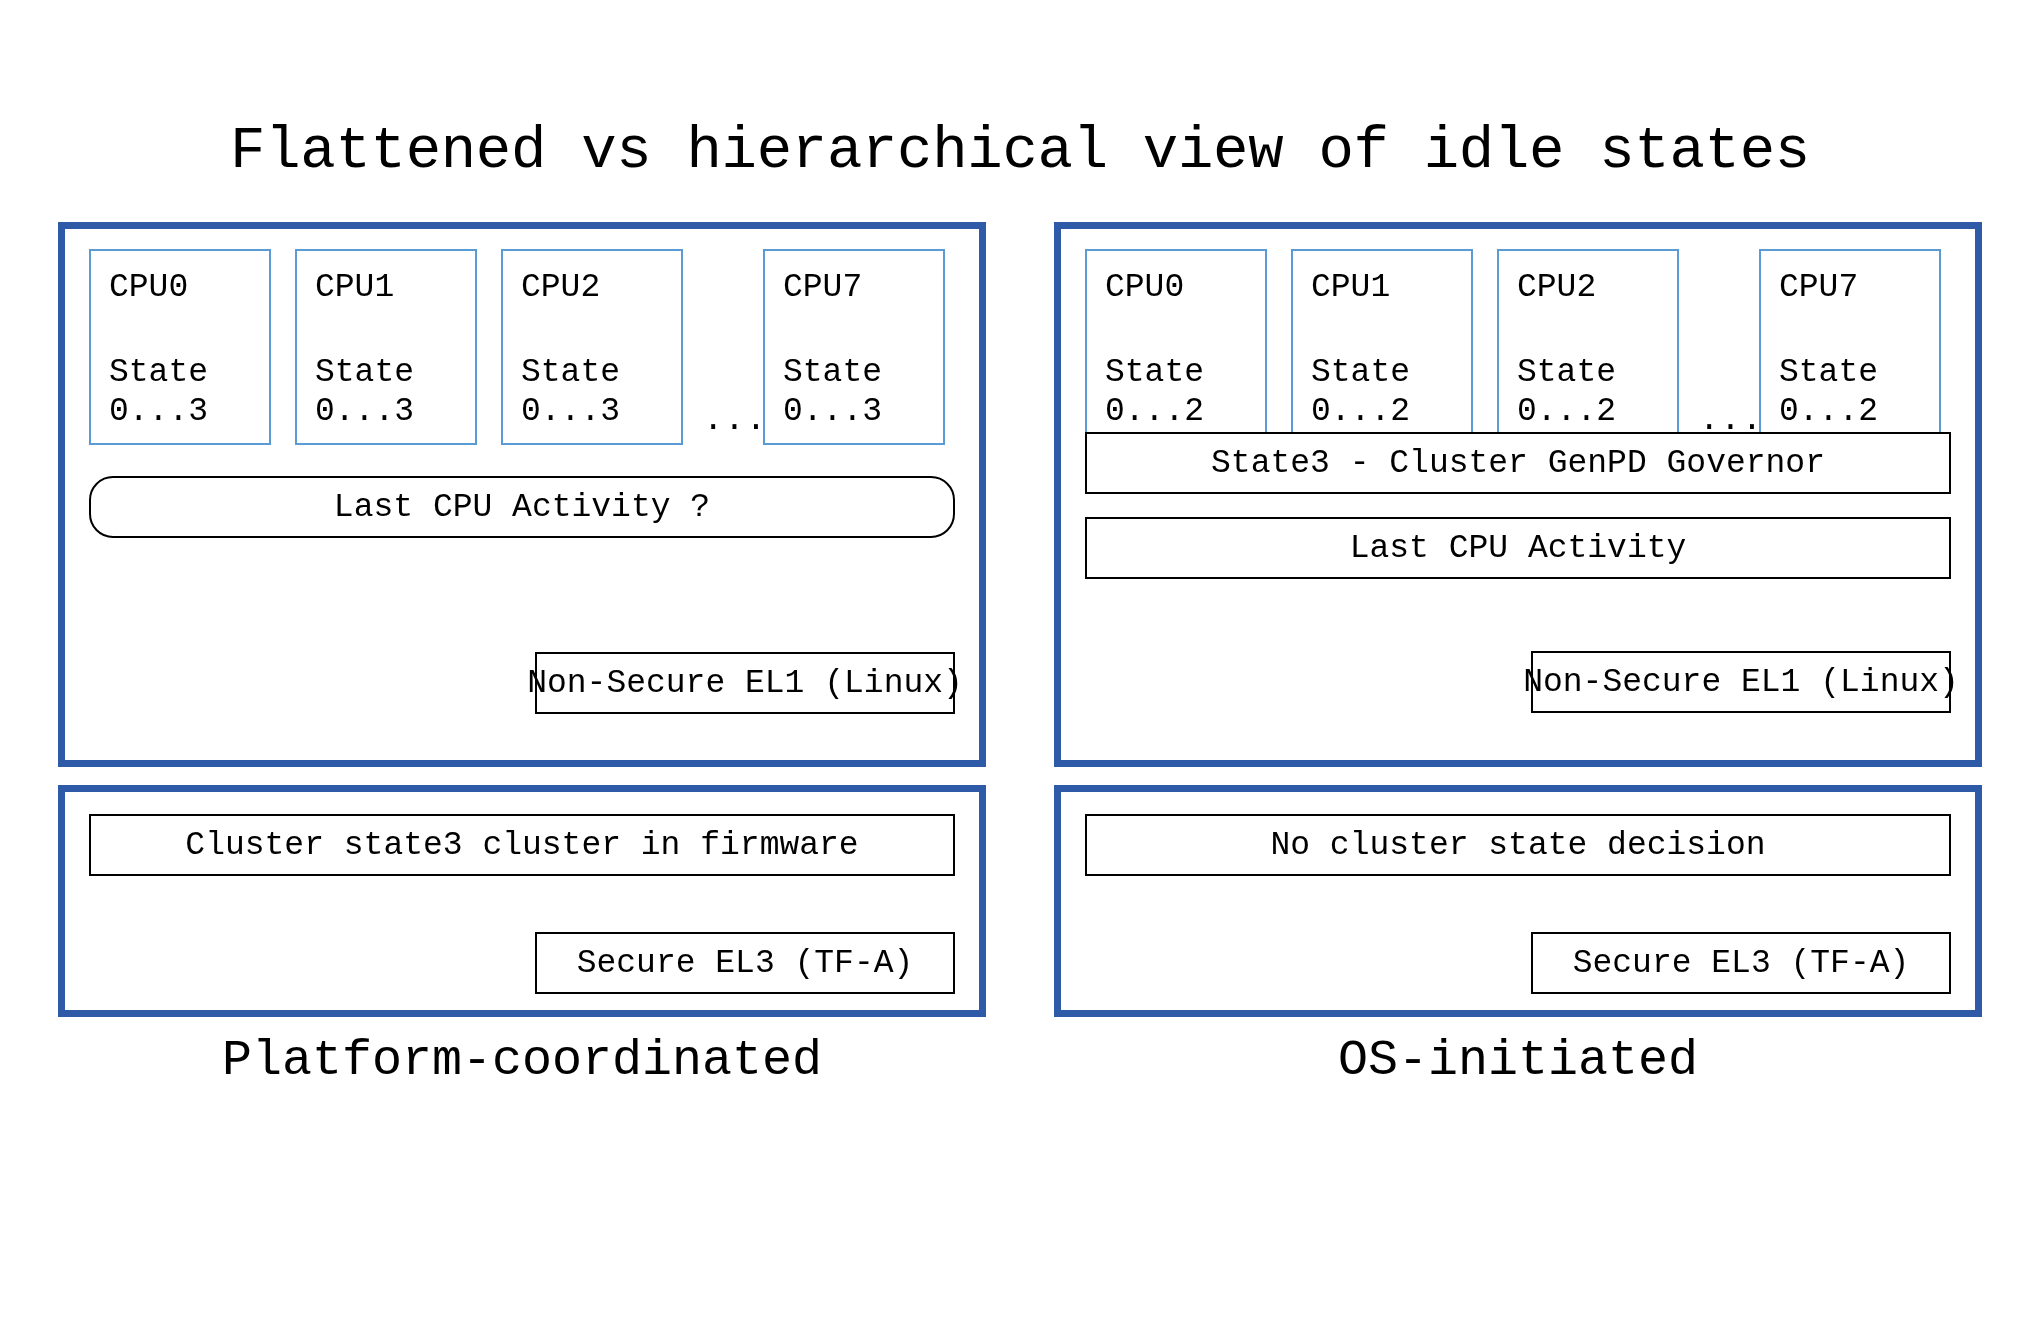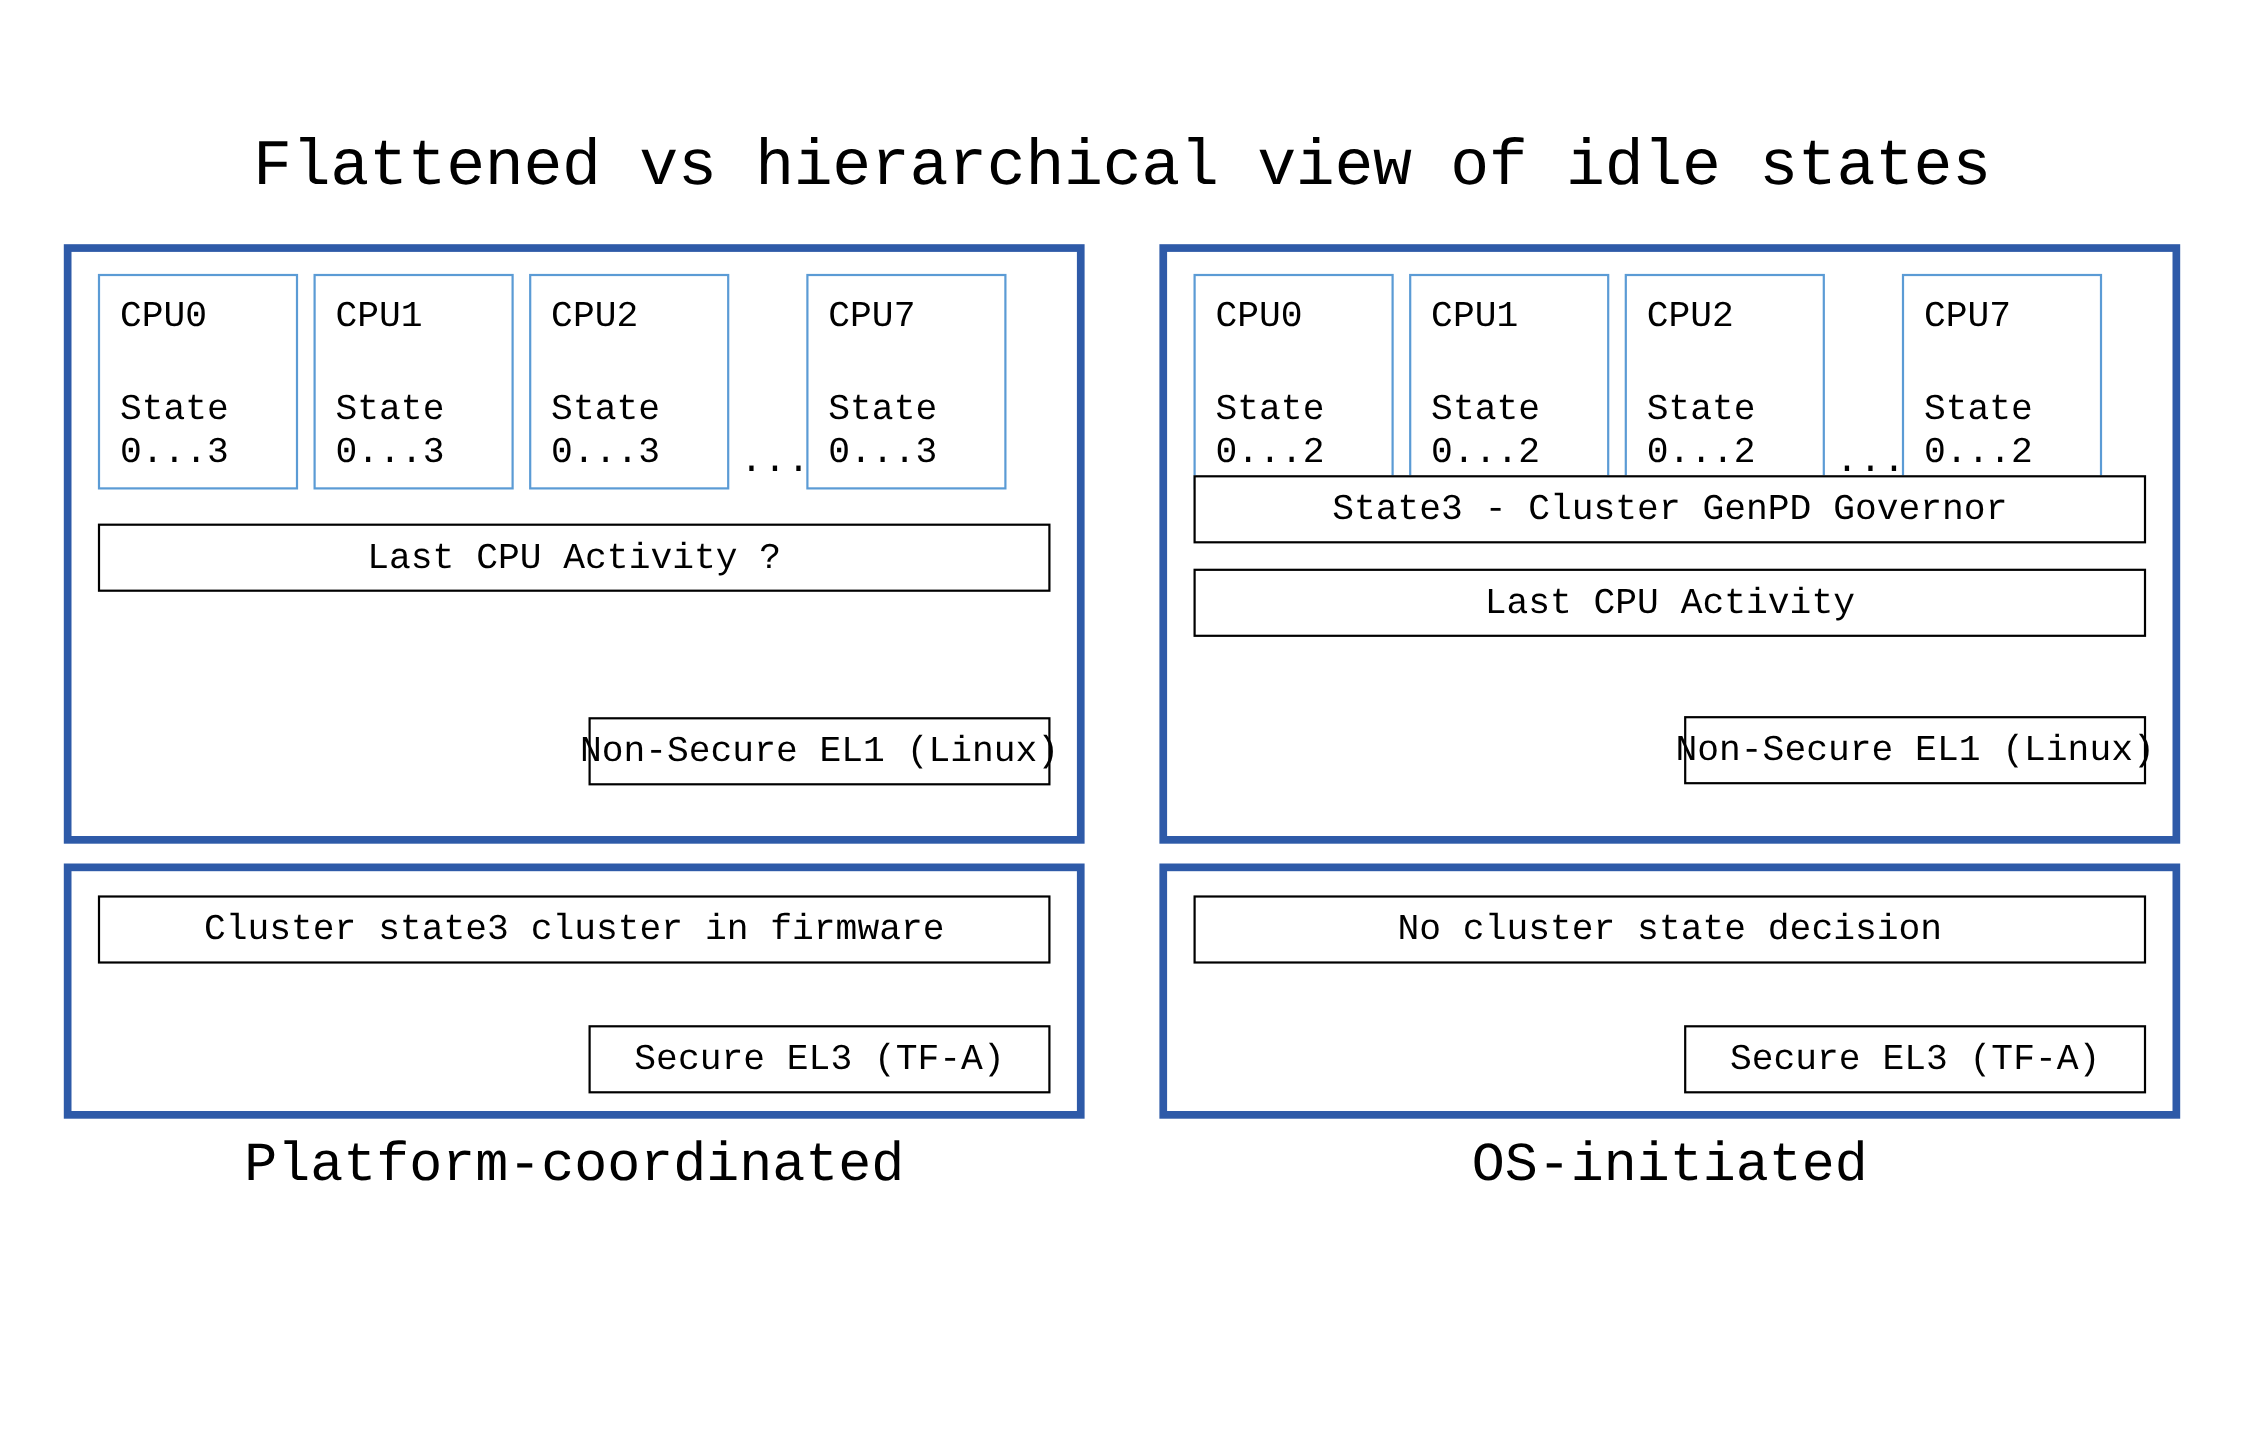--- a/index.html
+++ b/index.html
@@ -66,21 +66,21 @@
     height: 196px;
     display: flex;
     align-items: stretch;
   }
   .cpu-box {
     box-sizing: border-box;
     border: 2px solid #5b9bd5;
     background: #ffffff;
     width: 182px;
     padding: 20px 0 0 18px;
-    margin-right: 14px;
+    margin-right: 24px;
     flex: none;
   }
   .cpu-box .cpu-label {
     font-size: 33px;
     line-height: 1.05;
     white-space: nowrap;
   }
   .cpu-box .state-label {
     margin-top: 48px;
     font-size: 33px;
@@ -113,21 +113,21 @@
     display: flex;
     align-items: center;
     justify-content: center;
     font-size: 33px;
     white-space: nowrap;
     left: 24px;
     right: 24px;
   }
 
   
-  .left  .bar-last-cpu   { top: 247px; height: 62px; }
+  .left  .bar-last-cpu   { top: 247px; height: 62px; border-radius: 24px; }
   .left  .el1-box        { top: 423px; height: 62px; left: auto; right: 24px; width: 420px; }
 
   
   .right .bar-genpd      { top: 203px; height: 62px; }
   .right .bar-last-cpu   { top: 288px; height: 62px; }
   .right .el1-box        { top: 422px; height: 62px; left: auto; right: 24px; width: 420px; }
 
   
   .fw-panel .bar-decision { top: 22px;  height: 62px; }
   .fw-panel .el3-box      { top: 140px; height: 62px; left: auto; right: 24px; width: 420px; }

